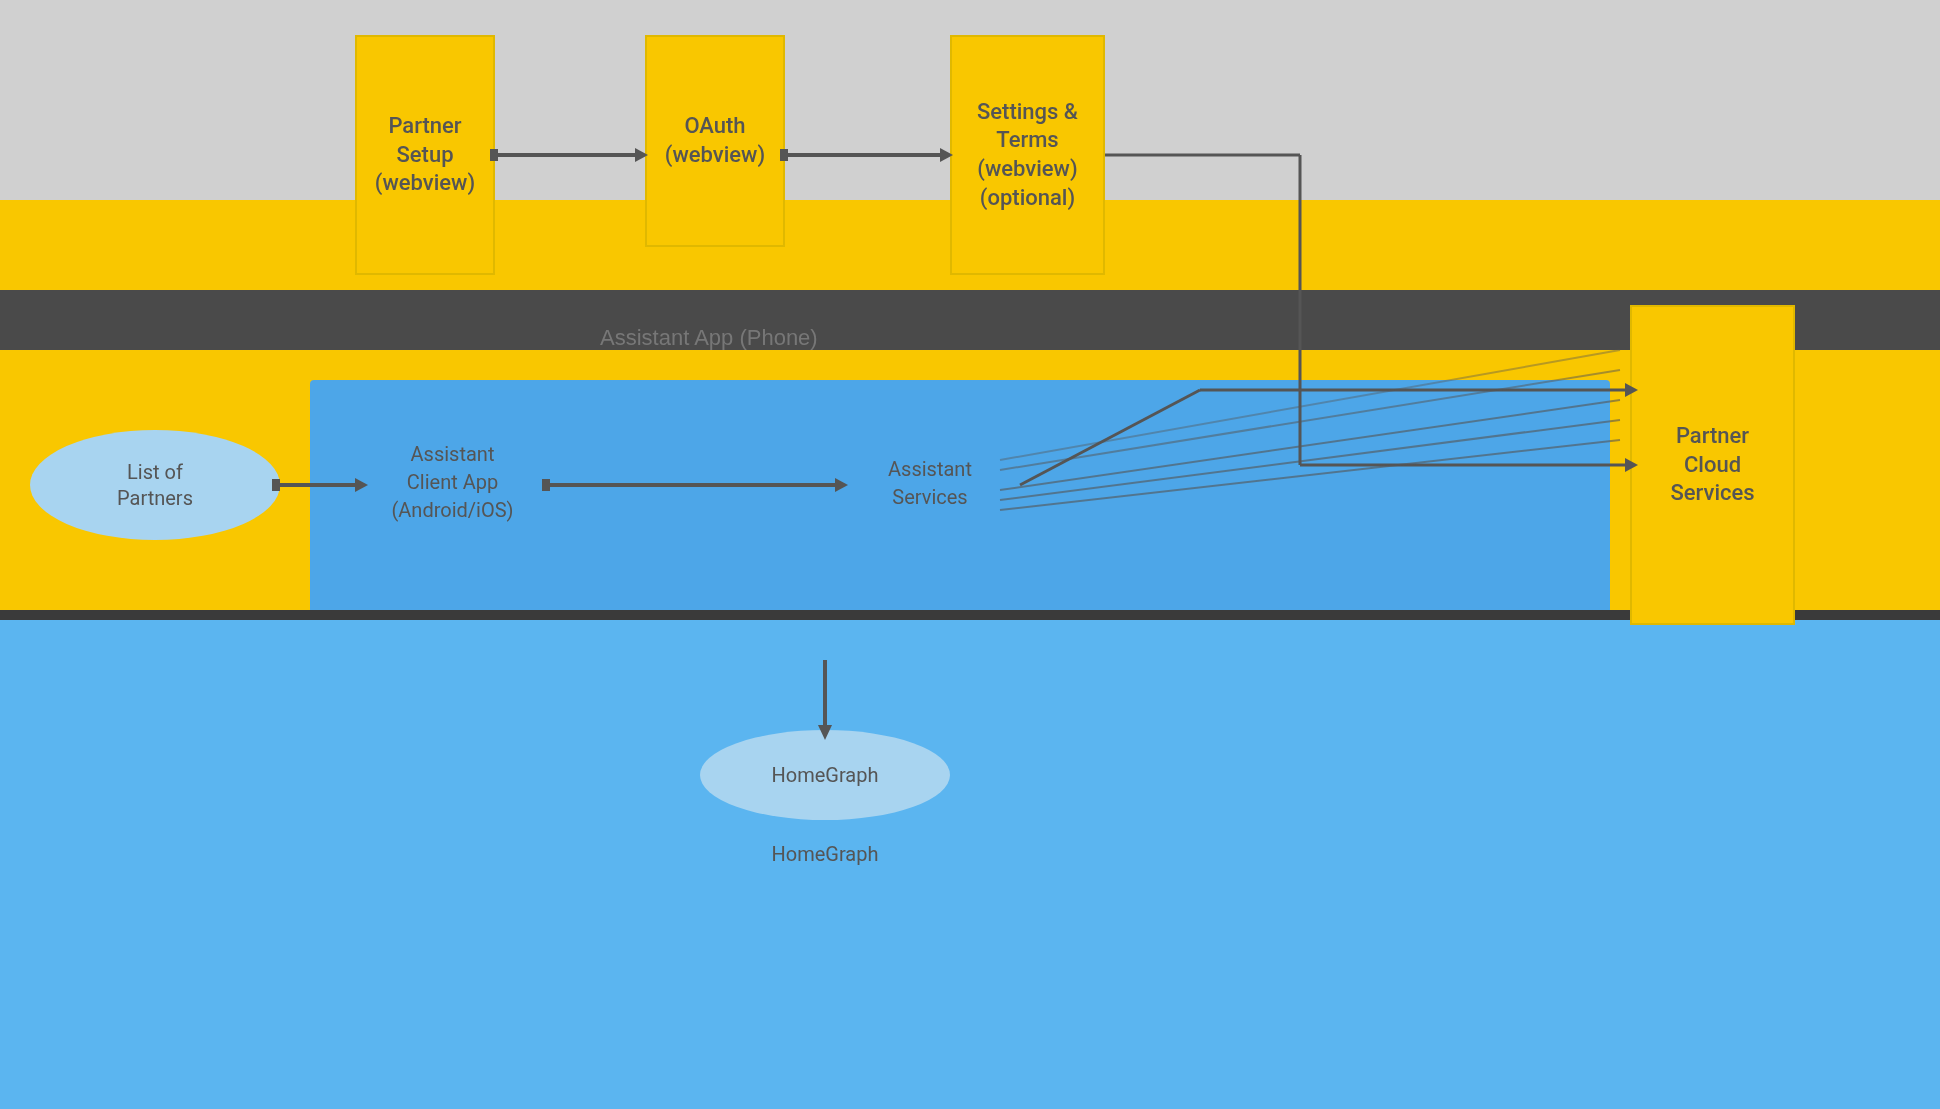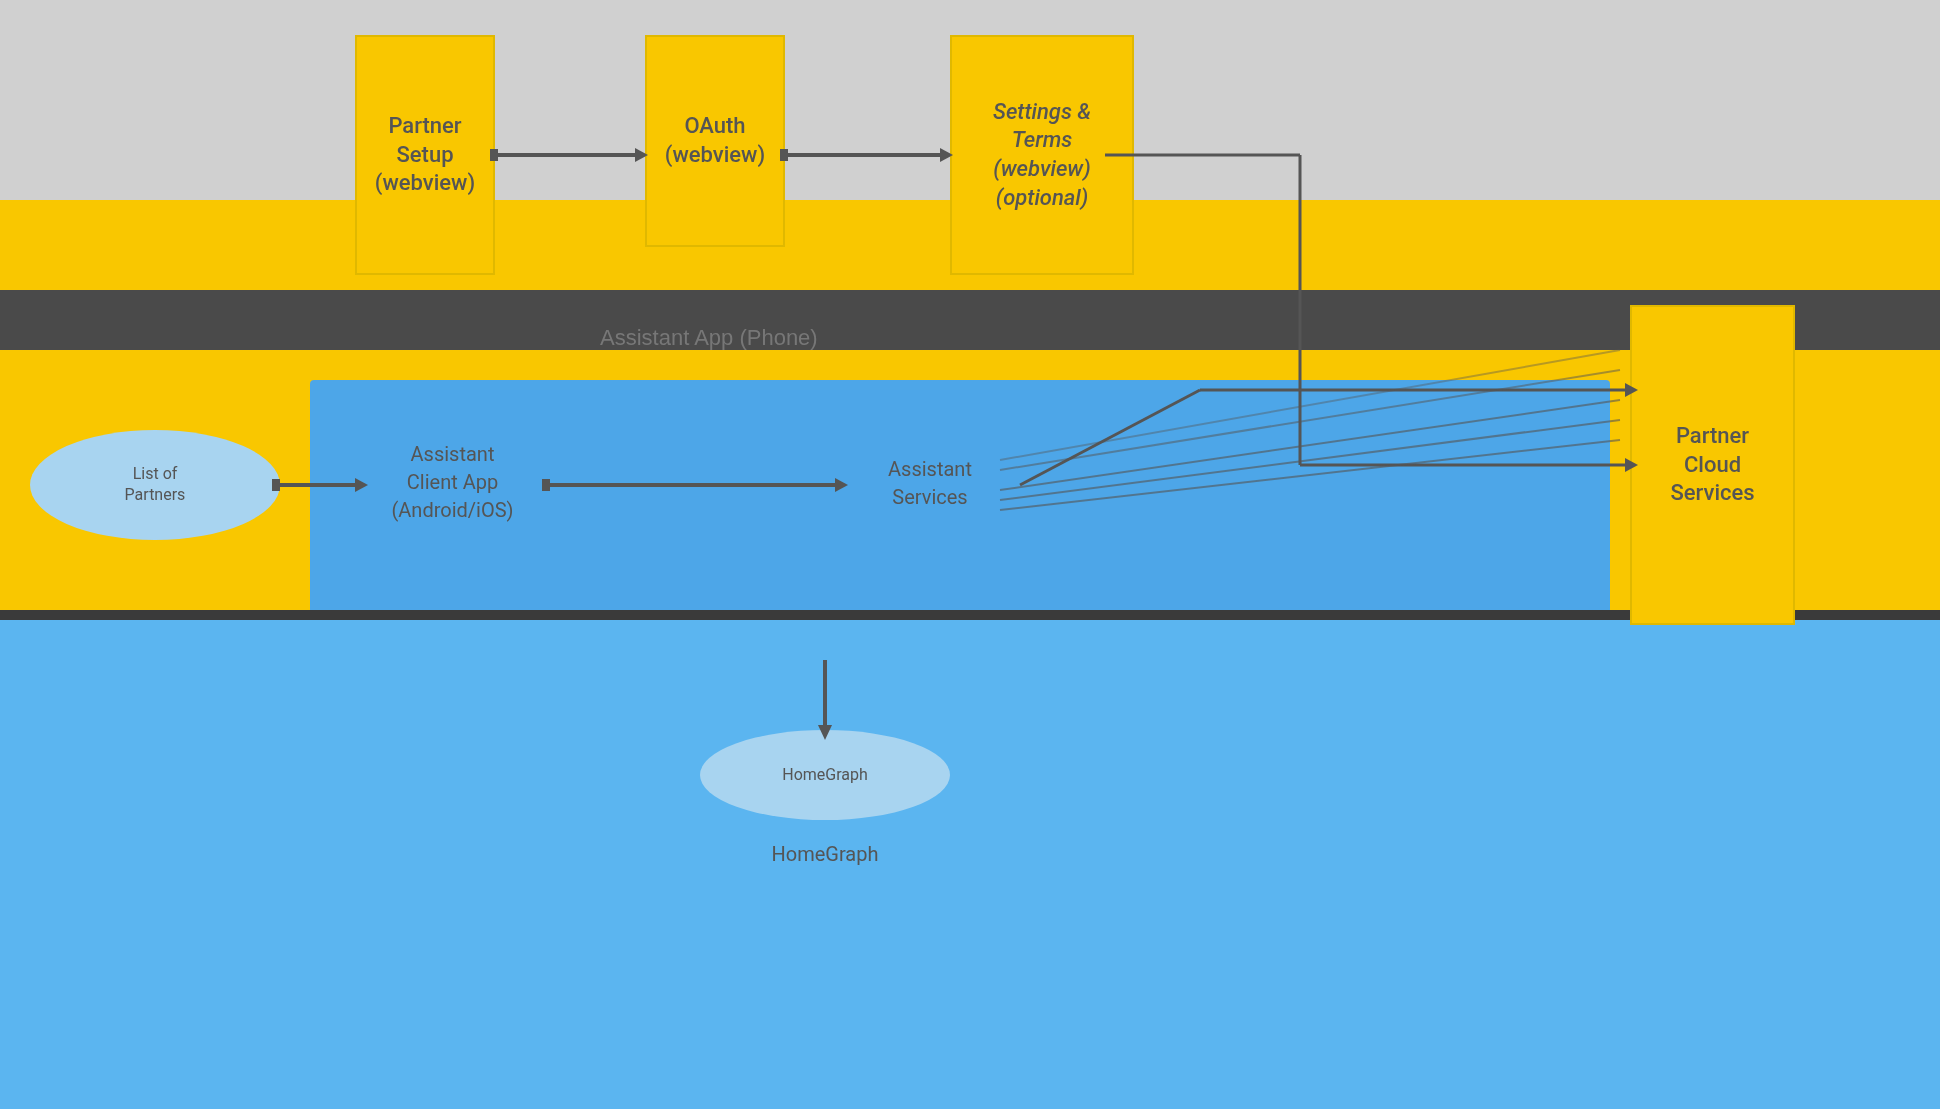--- a/index.html
+++ b/index.html
@@ -89,23 +89,22 @@
     .box-oauth {
       top: 35px;
       left: 645px;
       width: 140px;
       height: 212px;
     }
 
     .box-settings {
       top: 35px;
       left: 950px;
-      width: 184px;
+      width: 155px;
       height: 240px;
-      font-style: italic;
     }
 
     .box-partner-cloud {
       top: 305px;
       left: 1630px;
       width: 165px;
       height: 320px;
     }
 
     .box-text {
@@ -134,21 +133,21 @@
     }
 
     .ellipse-homegraph {
       top: 730px;
       left: 700px;
       width: 250px;
       height: 90px;
     }
 
     .ellipse-text {
-      font-size: 16px;
+      font-size: 20px;
       font-weight: 400;
       color: #555;
       line-height: 1.3;
     }
 
     
     .arrows-svg {
       position: absolute;
       top: 0;
       left: 0;

